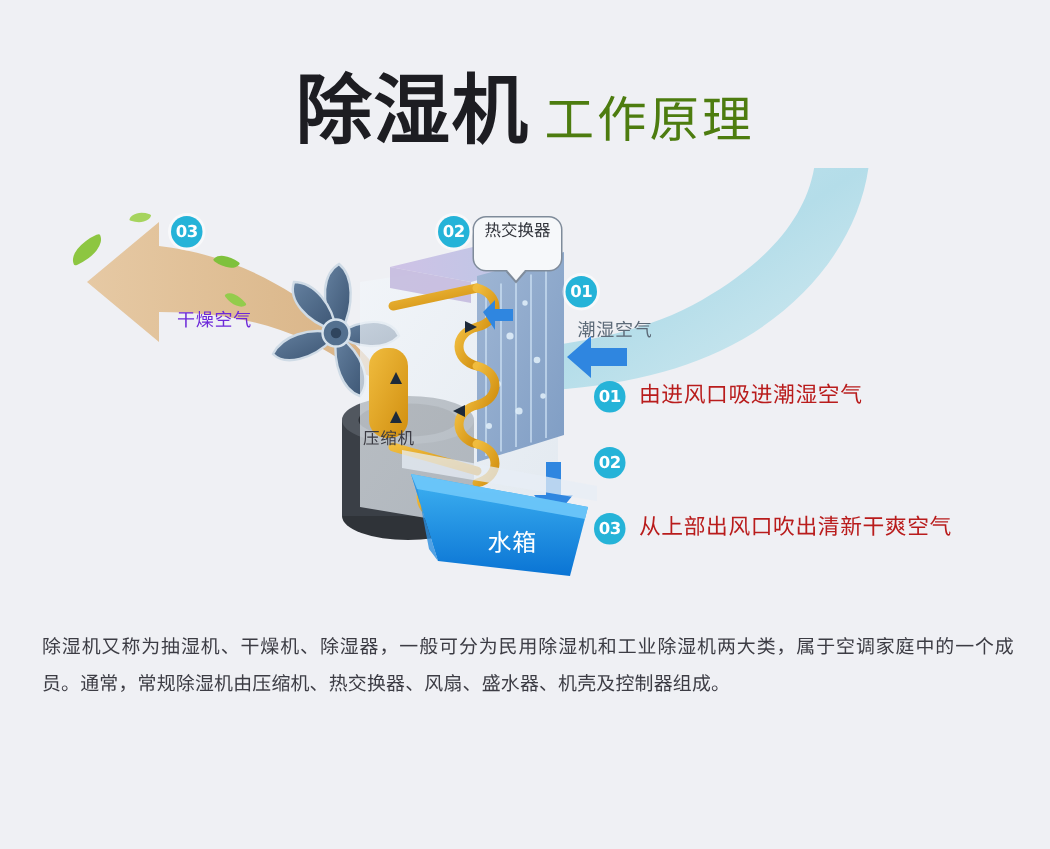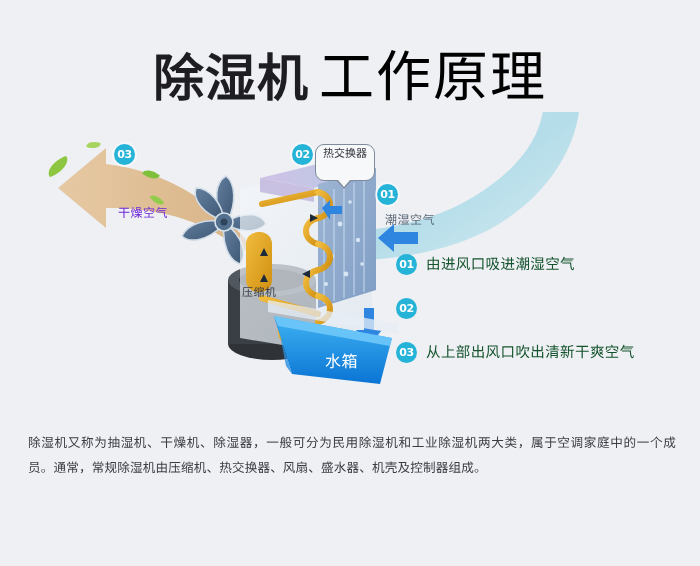--- a/index.html
+++ b/index.html
@@ -33,24 +33,24 @@
     white-space: nowrap;
   }
   .title-bold {
     font-size: 51px;
     font-weight: 700;
     letter-spacing: 1px;
     color: #1d1d22;
     font-family: "DejaVu Sans", "Liberation Sans", sans-serif;
   }
   .title-light {
-    font-size: 55px;
+    font-size: 33px;
     font-weight: 400;
     letter-spacing: 2px;
-    color: #000000;
+    color: #4d7c0f;
     margin-left: 10px;
     font-family: "DejaVu Sans", "Liberation Sans", sans-serif;
   }
 
   
   .stage {
     position: absolute;
     left: 0;
     top: 118px;
     width: 700px;
@@ -206,38 +206,38 @@
     line-height: 21px;
     text-align: center;
     letter-spacing: -0.3px;
   }
   .legend-text {
     position: absolute;
     left: 30px;
     top: 2px;
     font-size: 14.5px;
     line-height: 20px;
-    color: #14532d;
+    color: #b91c1c;
     white-space: nowrap;
     letter-spacing: 0.4px;
   }
 
   
   .copy {
     position: absolute;
     left: 28px;
     top: 418px;
     width: 648px;
   }
   .para {
     font-size: 12.6px;
     line-height: 25px;
     color: #3c3c44;
     letter-spacing: 0.15px;
-    margin: 12px 0 18px 0;
+    margin: 0 0 18px 0;
     text-align: justify;
   }
   .para:last-child { margin-bottom: 0; }
 </style>
 </head>
 <body>
 
 <div class="page">
 
   <div class="title-wrap">

